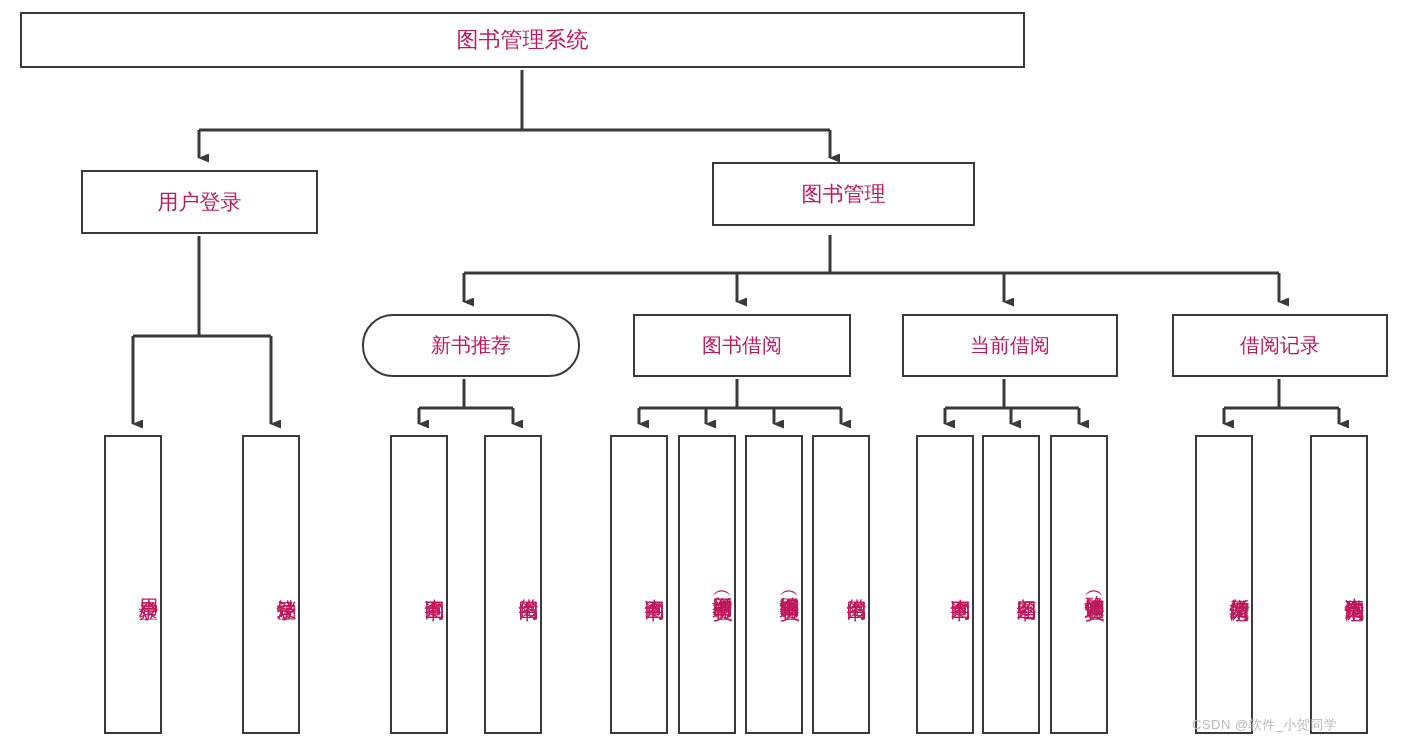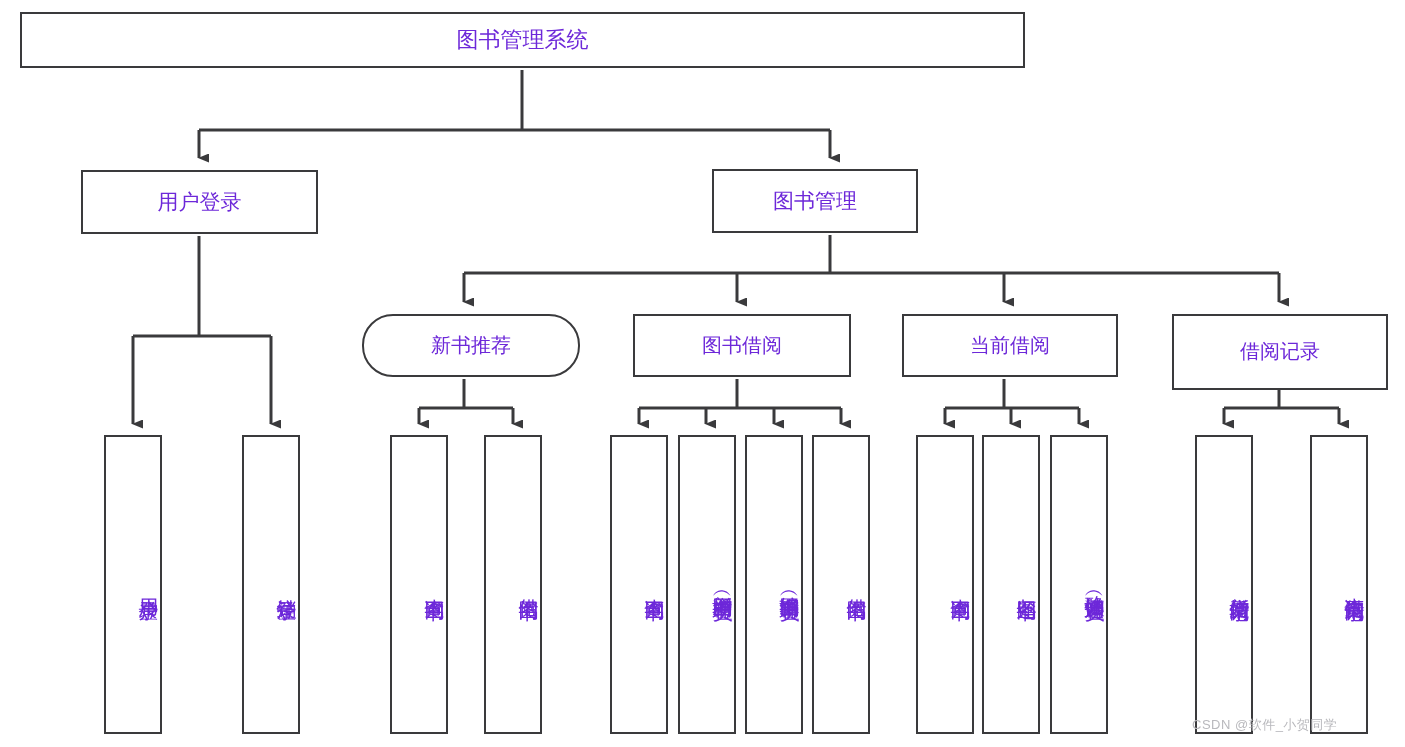--- a/index.html
+++ b/index.html
@@ -28,21 +28,21 @@
     height: 747px;
   }
   .node-box {
     position: absolute;
     box-sizing: border-box;
     border: 2px solid #3a3a3c;
     background: #ffffff;
     display: flex;
     align-items: center;
     justify-content: center;
-    color: #6d28d9;
+    color: #be185d;
     line-height: 1.18;
     text-align: center;
   }
   .node-root {
     font-size: 22px;
   }
   .node-level2 {
     font-size: 21px;
   }
   .node-level3 {
@@ -130,34 +130,34 @@
     </g>
   </svg>
 
   <div class="node-box node-root" style="left:20px; top:12px; width:1005px; height:56px;">
     <span>图书管理系统</span>
   </div>
 
   <div class="node-box node-level2" style="left:81px; top:170px; width:237px; height:64px;">
     <span>用户登录</span>
   </div>
-  <div class="node-box node-level2" style="left:712px; top:169px; width:206px; height:64px;font-family:Liberation Serif, serif;">
+  <div class="node-box node-level2" style="left:712px; top:162px; width:263px; height:64px;font-family:Liberation Serif, serif;">
     <span>图书管理</span>
   </div>
 
   <div class="node-box node-level3" style="left:362px; top:314px; width:218px; height:63px;border-radius:31px;">
     <span>新书推荐</span>
   </div>
   <div class="node-box node-level3" style="left:633px; top:314px; width:218px; height:63px;">
     <span>图书借阅</span>
   </div>
   <div class="node-box node-level3" style="left:902px; top:314px; width:216px; height:63px;">
     <span>当前借阅</span>
   </div>
-  <div class="node-box node-level3" style="left:1172px; top:314px; width:216px; height:76px;justify-content:center;">
+  <div class="node-box node-level3" style="left:1172px; top:314px; width:216px; height:63px;justify-content:center;">
     <span>借阅记录</span>
   </div>
 
   <div class="node-box node-leaf" style="left:104px; top:435px; width:58px; height:299px;">
     <span>用户登录</span>
   </div>
   <div class="node-box node-leaf" style="left:242px; top:435px; width:58px; height:299px;">
     <span>注销登录</span>
   </div>
 

